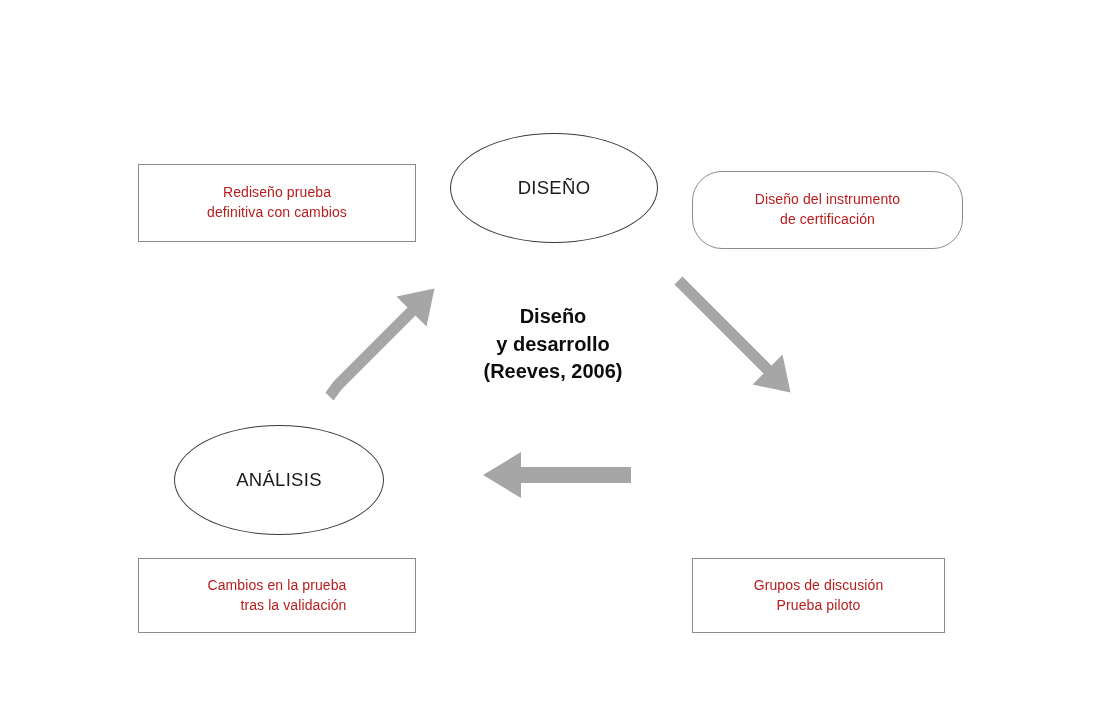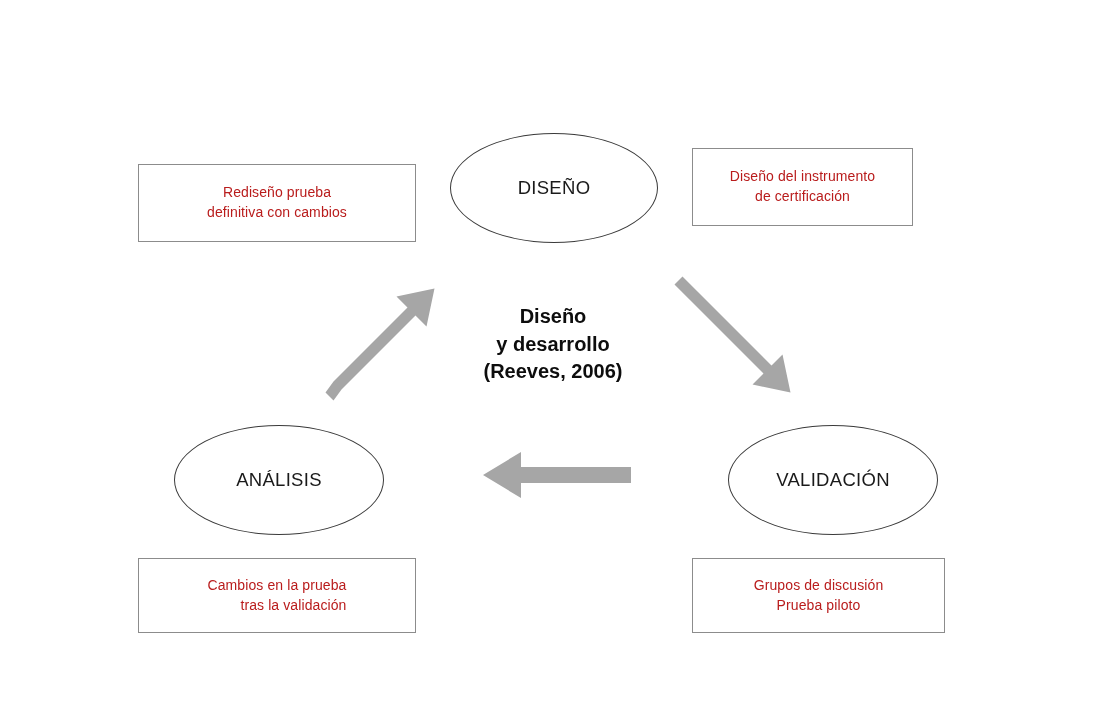--- a/index.html
+++ b/index.html
@@ -59,21 +59,21 @@
     position: absolute;
     left: 0;
     top: 0;
     width: 1108px;
     height: 724px;
     pointer-events: none;
   }
 
   
   #box-redesign   { left: 138px; top: 164px; width: 278px; height: 78px; }
-  #box-instrument { left: 692px; top: 148px; width: 221px; height: 78px; }
+  #box-instrument { left: 692px; top: 171px; width: 271px; height: 78px; border-radius: 30px; }
   #box-changes    { left: 138px; top: 558px; width: 278px; height: 75px; text-align: right; }
   #box-groups     { left: 692px; top: 558px; width: 253px; height: 75px; }
 
   #ellipse-diseno     { left: 450px; top: 133px; width: 208px; height: 110px; }
   #ellipse-analisis   { left: 174px; top: 425px; width: 210px; height: 110px; }
   #ellipse-validacion { left: 728px; top: 425px; width: 210px; height: 110px; }
 
   #center-text { left: 453px; top: 303px; width: 200px; }
 </style>
 </head>
@@ -103,21 +103,20 @@
 de certificación</div>
 
   <div class="node-box" id="box-changes">Cambios en la prueba
 tras la validación</div>
 
   <div class="node-box" id="box-groups">Grupos de discusión
 Prueba piloto</div>
 
   <div class="node-ellipse" id="ellipse-diseno">DISEÑO</div>
 
-  <div class="node-ellipse" id="ellipse-validacion">VALIDACIÓN</div>
 
   <div class="node-ellipse" id="ellipse-analisis">ANÁLISIS</div>
 
   <div class="center-label" id="center-text">Diseño
 y desarrollo
 (Reeves, 2006)</div>
 
 </div>
 
 </body></html>

